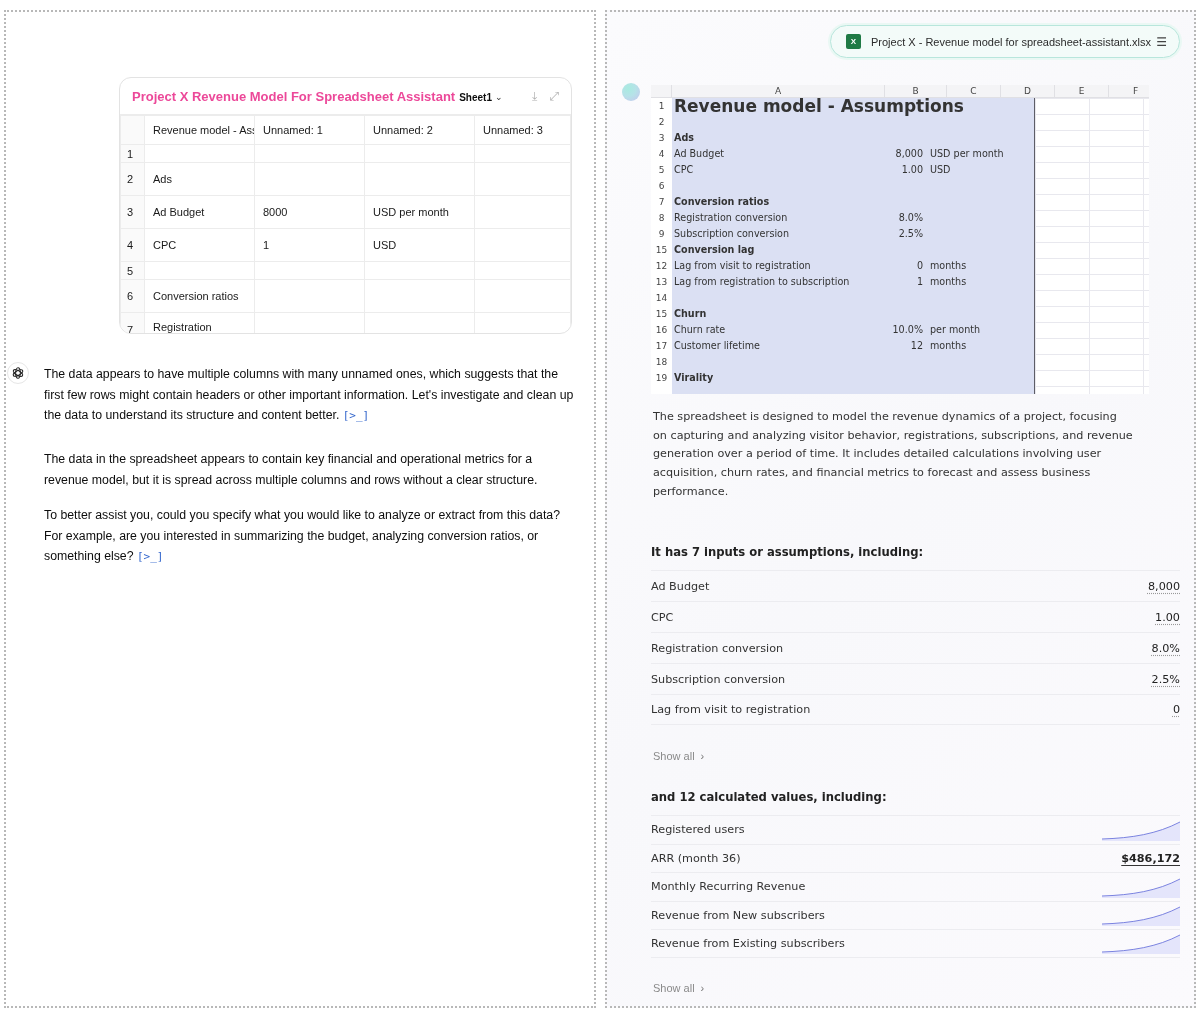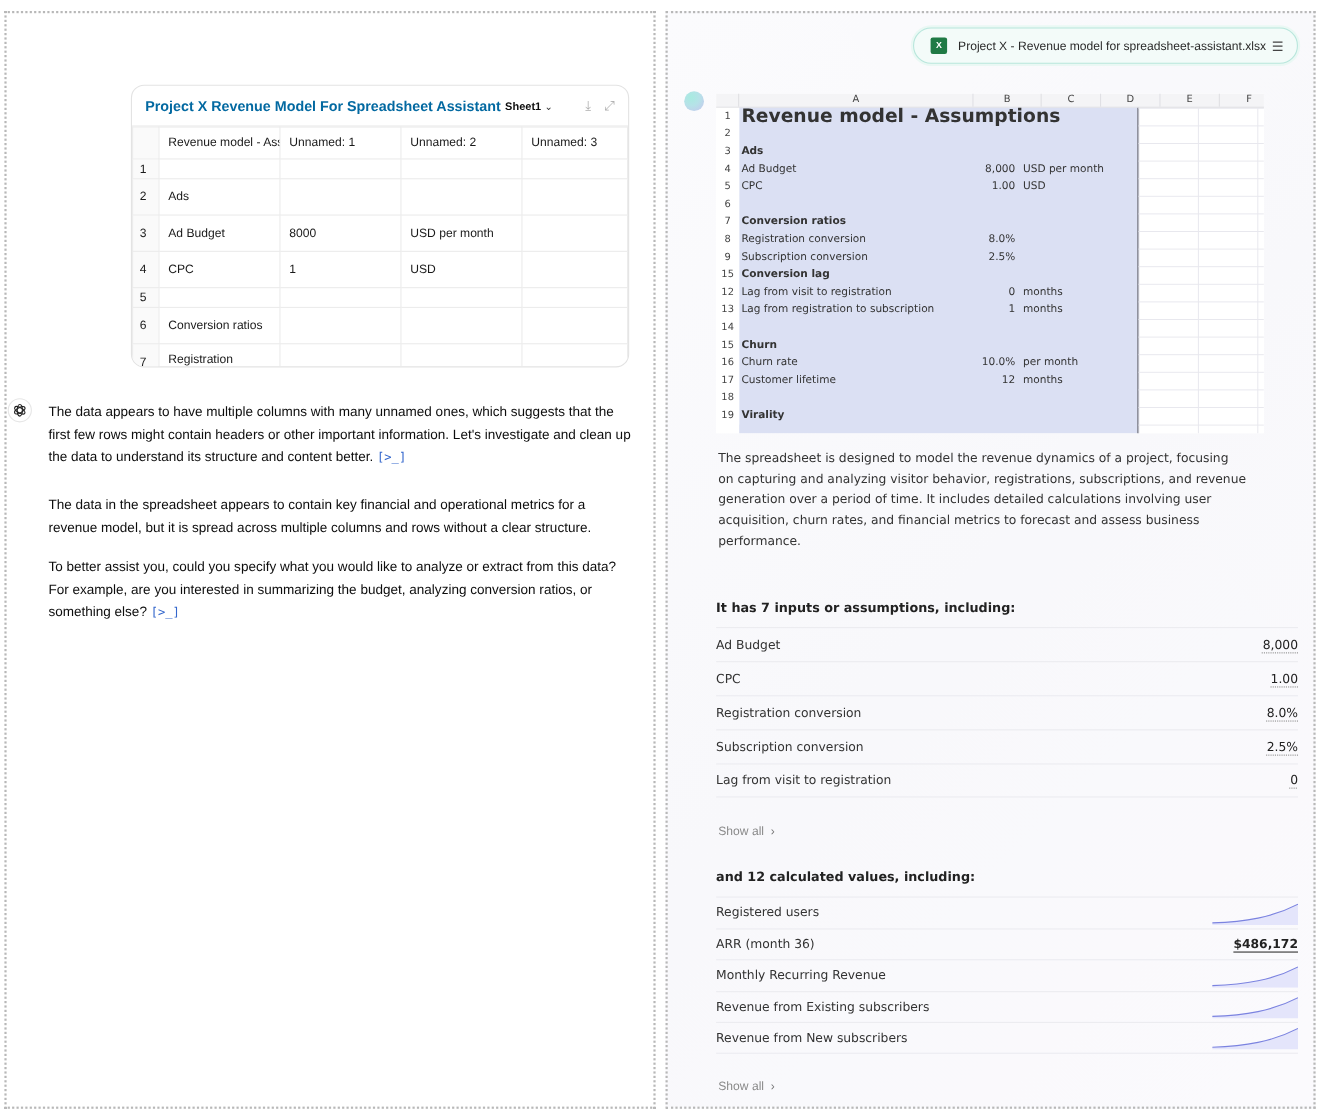--- a/index.html
+++ b/index.html
@@ -8,21 +8,21 @@
 
   .panel { position: absolute; top: 10px; border: 2px dotted #b8b8b8; }
   .panel-left { left: 4px; width: 592px; height: 998px; border-right-width: 2px; }
   .panel-right { left: 605px; width: 591px; height: 998px;
     background: linear-gradient(135deg, #fbfbfd 0%, #f8f8fb 50%, #fbfafd 100%); }
 
   
   .df-card { position: absolute; left: 119px; top: 77px; width: 453px; height: 257px;
     border: 1px solid #e3e3e3; border-radius: 12px; overflow: hidden; background: #fff; }
   .df-header { height: 37px; display: flex; align-items: center; padding: 0 12px; border-bottom: 1px solid #ececec; }
-  .df-title { font-size: 13px; font-weight: bold; color: #0369a1; }
+  .df-title { font-size: 13px; font-weight: bold; color: #ec4899; }
   .df-sheet { font-size: 10px; font-weight: bold; margin-left: 4px; margin-top: 2px; }
   .df-chev { font-size: 9px; margin-left: 3px; color: #333; margin-top: 1px; }
   .df-actions { margin-left: auto; display: flex; gap: 12px; color: #b0b0b0; font-size: 12px; }
   .df-table { border-collapse: collapse; width: 100%; font-size: 11px; color: #1a1a1a; table-layout: fixed; }
   .df-table th, .df-table td { border: 1px solid #ececec; padding: 0 8px; text-align: left; font-weight: normal; white-space: nowrap; overflow: hidden; }
   .df-table th { height: 29px; }
   .df-table td.idx, .df-table th.idx { width: 24px; padding: 0 6px; background: #fafafa; }
   .df-table tr.r-tall td { height: 33px; }
   .df-table tr.r-short td { height: 18px; }
 
@@ -367,29 +367,29 @@
       <span class="kv-val strong">$486,172</span>
     </div>
     <div class="kv-row">
       <span class="kv-label">Monthly Recurring Revenue</span>
       <svg class="spark" viewBox="0 0 78 22">
         <path d="M0 20 C 30 19, 55 15, 78 3 L78 22 L0 22 Z" fill="#e4e5fb"></path>
         <path d="M0 20 C 30 19, 55 15, 78 3" fill="none" stroke="#7b83e0" stroke-width="1"></path>
       </svg>
     </div>
     <div class="kv-row">
+      <span class="kv-label">Revenue from New subscribers</span>
+      <svg class="spark" viewBox="0 0 78 22">
+        <path d="M0 20 C 30 19, 55 15, 78 3 L78 22 L0 22 Z" fill="#e4e5fb"></path>
+        <path d="M0 20 C 30 19, 55 15, 78 3" fill="none" stroke="#7b83e0" stroke-width="1"></path>
+      </svg>
+    </div>
+    <div class="kv-row">
       <span class="kv-label">Revenue from Existing subscribers</span>
       <svg class="spark" viewBox="0 0 78 22">
         <path d="M0 20 C 30 19, 55 15, 78 3 L78 22 L0 22 Z" fill="#e4e5fb"></path>
         <path d="M0 20 C 30 19, 55 15, 78 3" fill="none" stroke="#7b83e0" stroke-width="1"></path>
       </svg>
     </div>
-    <div class="kv-row">
-      <span class="kv-label">Revenue from New subscribers</span>
-      <svg class="spark" viewBox="0 0 78 22">
-        <path d="M0 20 C 30 19, 55 15, 78 3 L78 22 L0 22 Z" fill="#e4e5fb"></path>
-        <path d="M0 20 C 30 19, 55 15, 78 3" fill="none" stroke="#7b83e0" stroke-width="1"></path>
-      </svg>
-    </div>
   </div>
 <div class="show-all show2">
   <span>Show all</span><span class="chev">›</span>
 </div>
 
 </body></html>

